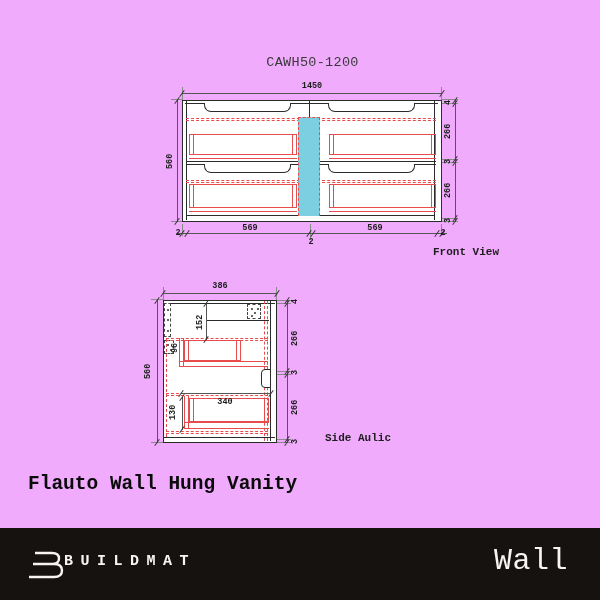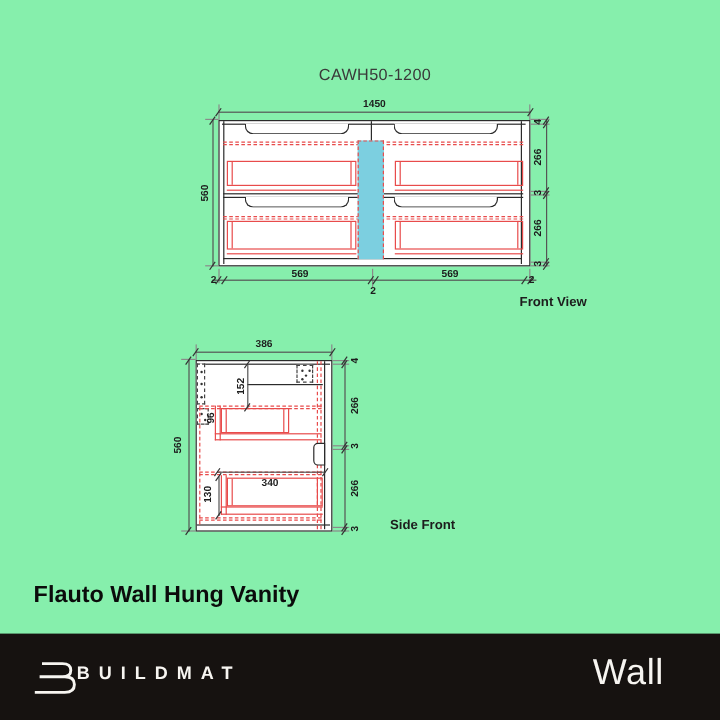--- a/index.html
+++ b/index.html
@@ -1,17 +1,17 @@
 <!DOCTYPE html>
 <html><head>
 <meta charset="utf-8">
 <style>
   html,body{margin:0;padding:0;background:#fff;}
-  .page{position:relative;width:600px;height:600px;background:#86efac;overflow:hidden;
-        font-family:Liberation Sans, sans-serif;
+  .page{position:relative;width:600px;height:600px;background:#f0abfc;overflow:hidden;
+        font-family:Liberation Mono, monospace;
         --line:#2b2b2b;--red:#e84b4b;--blue:#7ccfe0;--footer-bg:#161210;--footer-tx:#f7f5f1;}
   .page *{box-sizing:border-box;}
   
   .cab{position:absolute;border:1.5px solid var(--line);background:#fff;}
   .hl{position:absolute;height:1px;background:var(--line);}
   .vl{position:absolute;width:1px;background:var(--line);}
   .rl{position:absolute;height:1px;background:var(--red);}
   .rdash2{position:absolute;height:3px;border-top:1px dashed var(--red);border-bottom:1px dashed var(--red);}
   .rdashv{position:absolute;width:1px;border-left:1px dashed var(--red);}
   .redbox{position:absolute;border:1px solid var(--red);}
@@ -198,23 +198,23 @@
   <div class="dt vt" style="left:291px;top:436px;height:10px">3</div>
 
   <div class="dim v" style="left:206px;top:303px;height:37px"></div>
   <div class="dt vt" style="left:196px;top:308px;height:28px">152</div>
   <div class="dt vt" style="left:171px;top:339px;height:18px">96</div>
   <div class="dim h" style="left:181px;top:393px;width:90px"></div>
   <div class="dt" style="left:205px;top:398px;width:40px">340</div>
   <div class="dim v" style="left:182px;top:397px;height:33px"></div>
   <div class="dt vt" style="left:169px;top:398px;height:28px">130</div>
 
-  <div class="viewlabel" style="left:325px;top:432px">Side Front</div>
-
-  <div class="prodtitle" style="left:28px;top:485px">Flauto Wall Hung Vanity</div>
+  <div class="viewlabel" style="left:325px;top:432px">Side Aulic</div>
+
+  <div class="prodtitle" style="left:28px;top:473px">Flauto Wall Hung Vanity</div>
 
   <div class="footer">
     <svg class="logo" width="40" height="32" viewBox="0 0 40 32">
       <path d="M9 4 H26 Q33 4 33 9.5 Q33 15 26 15 H7 M7 15 H28 Q36 15 36 21.5 Q36 28 28 28 H3" fill="none" stroke="#f7f5f1" stroke-width="2.4"></path>
     </svg>
     <div class="brand">BUILDMAT</div>
     <div class="manufacturer">Wall</div>
   </div>
 
 </div>

